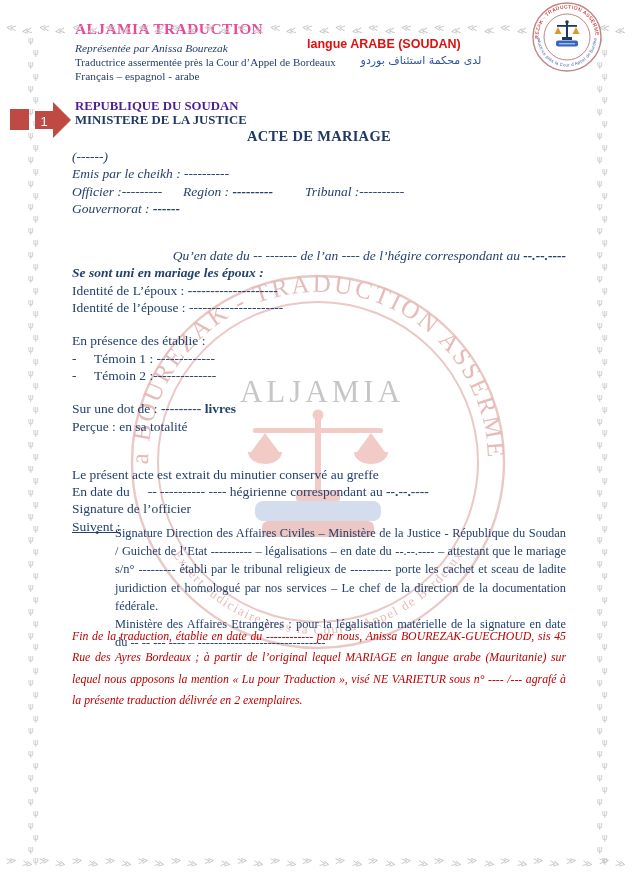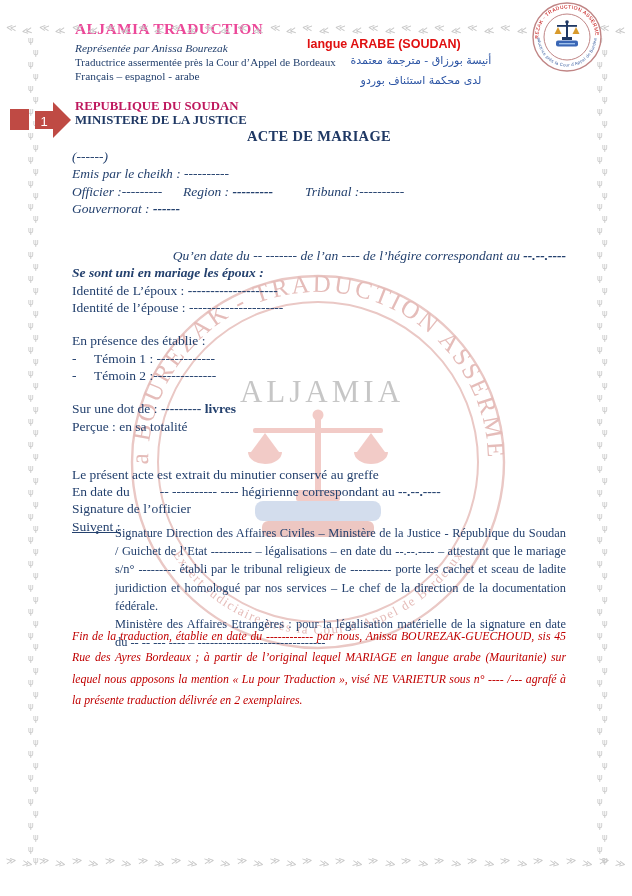--- a/index.html
+++ b/index.html
@@ -31,21 +31,21 @@
   .border-v span:nth-child(even){transform:translateX(5px);}
   
   .abs{position:absolute;z-index:2;}
   .brand-title{left:75px;top:20px;font-size:15.5px;font-weight:bold;letter-spacing:.4px;color:#ec4899;}
   .brand-l1{left:75px;top:42px;font-size:11.4px;font-style:italic;}
   .brand-l2{left:75px;top:56px;font-size:11px;}
   .brand-l3{left:75px;top:70px;font-size:11.4px;}
   .lang-label{left:307px;top:37px;font-family:"Liberation Sans",sans-serif;font-weight:bold;font-size:12.5px;color:#e01010;text-align:right;}
   .arabic{left:336px;top:51px;width:170px;text-align:center;direction:rtl;
     font-family:"DejaVu Sans",sans-serif;font-size:11px;line-height:20px;color:#2b54a4;}
-  .country{left:75px;top:99px;font-size:12.8px;font-weight:bold;color:#be185d;}
+  .country{left:75px;top:99px;font-size:12.8px;font-weight:bold;color:#4c1d95;}
   .ministry{left:75px;top:113px;font-size:12.8px;font-weight:bold;color:#1f3864;}
   .doc-title{left:72px;top:128px;width:494px;text-align:center;font-size:14.5px;font-weight:bold;letter-spacing:.3px;color:#1f3864;}
   
   .body-lines{left:72px;top:148px;width:494px;font-size:13.5px;line-height:17.3px;}
   .line{white-space:pre-wrap;}
   .line .b{font-weight:bold;}
   .line .u{text-decoration:underline;}
   .it{font-style:italic;}
   .bi{font-style:italic;font-weight:bold;}
   .ind{}
@@ -351,21 +351,20 @@
     <polygon points="45,2 63,20 45,38" fill="#bf4a44"></polygon>
     <text x="36" y="25.5" font-size="13" fill="#ffffff" text-anchor="middle" font-family="Liberation Sans, sans-serif">1</text>
   </svg>
 
   <div class="abs brand-title">ALJAMIA TRADUCTION</div>
   <div class="abs brand-l1">Représentée par Anissa Bourezak</div>
   <div class="abs brand-l2">Traductrice assermentée près la Cour d’Appel de Bordeaux</div>
   <div class="abs brand-l3">Français – espagnol - arabe</div>
   <div class="abs lang-label">langue ARABE (SOUDAN)</div>
   <div class="abs arabic">
-    <div>أنيسة بورزاق - مترجمة معتمدة</div>
     <div>لدى محكمة استئناف بوردو</div>
   </div>
 
   <div class="abs country">REPUBLIQUE DU SOUDAN</div>
   <div class="abs ministry">MINISTERE DE LA JUSTICE</div>
   <div class="abs doc-title">ACTE DE MARIAGE</div>
 
   <div class="abs body-lines">
       <div class="line it"><span>(------)</span></div>
       <div class="line it"><span>Emis par le cheikh : ----------</span></div>
@@ -374,21 +373,21 @@
       <div class="line it g30"><span>Qu’en date du -- ------- de l’an ---- de l’hégire correspondant au </span><span class="b">--.--.----</span></div>
       <div class="line bi"><span>Se sont uni en mariage les époux :</span></div>
       <div class="line "><span>Identité de L’époux : </span><span class="b">--------------------</span></div>
       <div class="line "><span>Identité de l’épouse : ---------------------</span></div>
       <div class="line g16"><span>En présence des établie :</span></div>
       <div class="line ind"><span style="display: inline-block; width: 22px;">-</span><span>Témoin 1 : -------------</span></div>
       <div class="line ind"><span style="display: inline-block; width: 22px;">-</span><span>Témoin 2 :--------------</span></div>
       <div class="line g16"><span>Sur une dot de : </span><span class="b">--------- livres</span></div>
       <div class="line "><span>Perçue : en sa totalité</span></div>
       <div class="line g18"><span>Le présent acte est extrait du minutier conservé au greffe</span></div>
-      <div class="line "><span>En date du</span><span style="margin-left: 30px; text-align: right;">-- ---------- ---- hégirienne correspondant au </span><span class="b">--.--.----</span></div>
+      <div class="line "><span>En date du</span><span style="margin-left: 18px; text-align: right;">-- ---------- ---- hégirienne correspondant au </span><span class="b">--.--.----</span></div>
       <div class="line "><span>Signature de l’officier</span></div>
       <div class="line "><span class="u">Suivent :</span></div>
     </div>
 
   <div class="abs bullets">
       <div class="bullet-line"><span class="bullet-dot">•</span><span>Signature Direction des Affaires Civiles – Ministère de la Justice - République du Soudan / Guichet de l’Etat ---------- – légalisations – en date du --.--.---- – attestant que le mariage s/n° --------- établi par le tribunal religieux de ---------- porte les cachet et sceau de ladite juridiction et homologué par nos services – Le chef de la direction de la documentation fédérale.</span></div>
       <div class="bullet-line"><span>Ministère des Affaires Etrangères : pour la légalisation matérielle de la signature en date du -- -- --- ---- – -------------------------------</span></div>
     </div>
 
   <div class="abs closing">Fin de la traduction, établie en date du ------------ par nous, Anissa BOUREZAK-GUECHOUD, sis 45 Rue des Ayres Bordeaux ; à partir de l’original lequel MARIAGE en langue arabe (Mauritanie) sur lequel nous apposons la mention « Lu pour Traduction », visé NE VARIETUR sous n° ---- /---  agrafé à la présente traduction délivrée en 2 exemplaires.</div>

